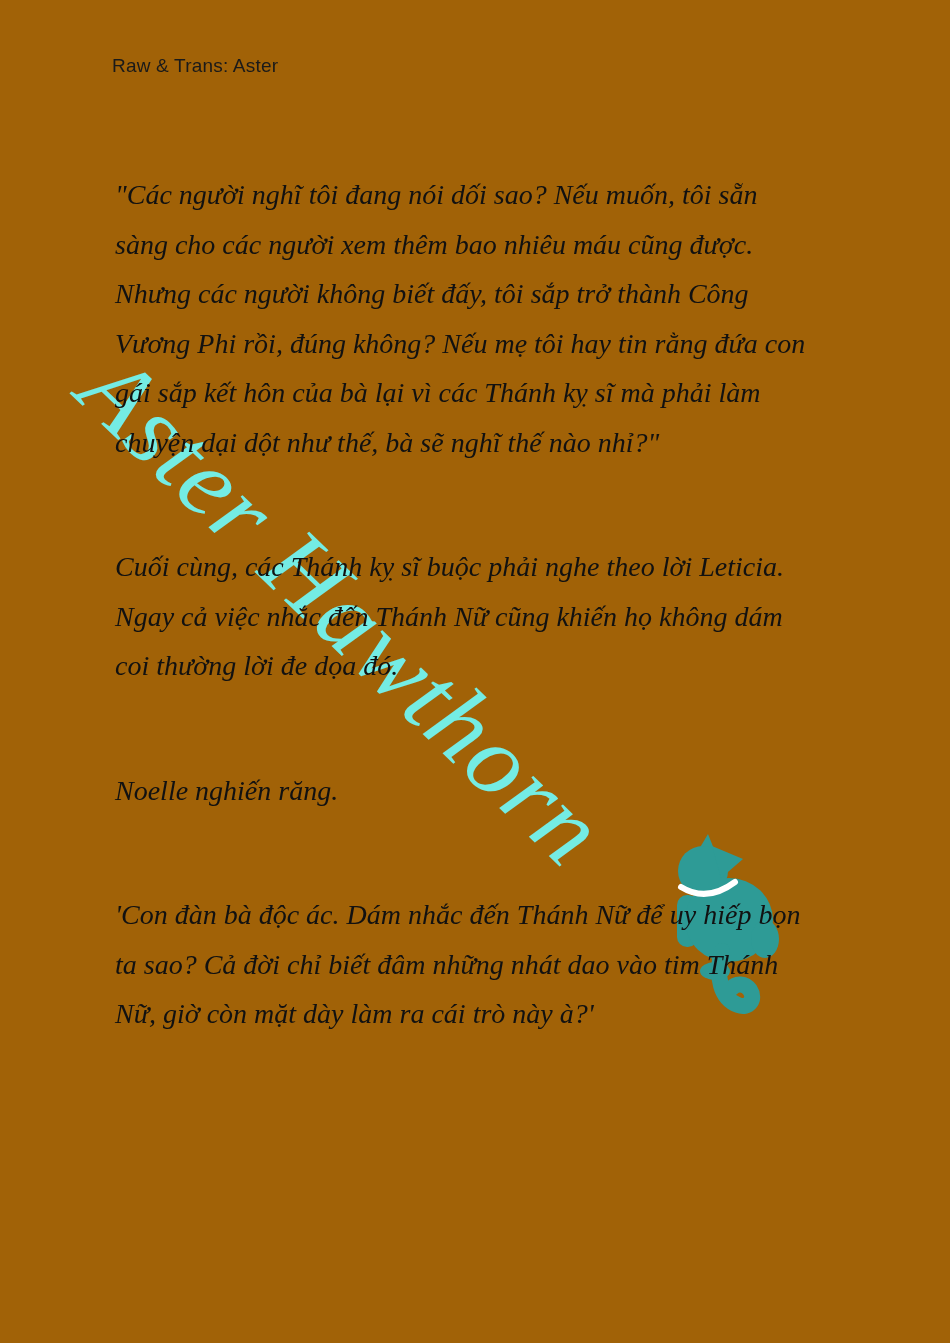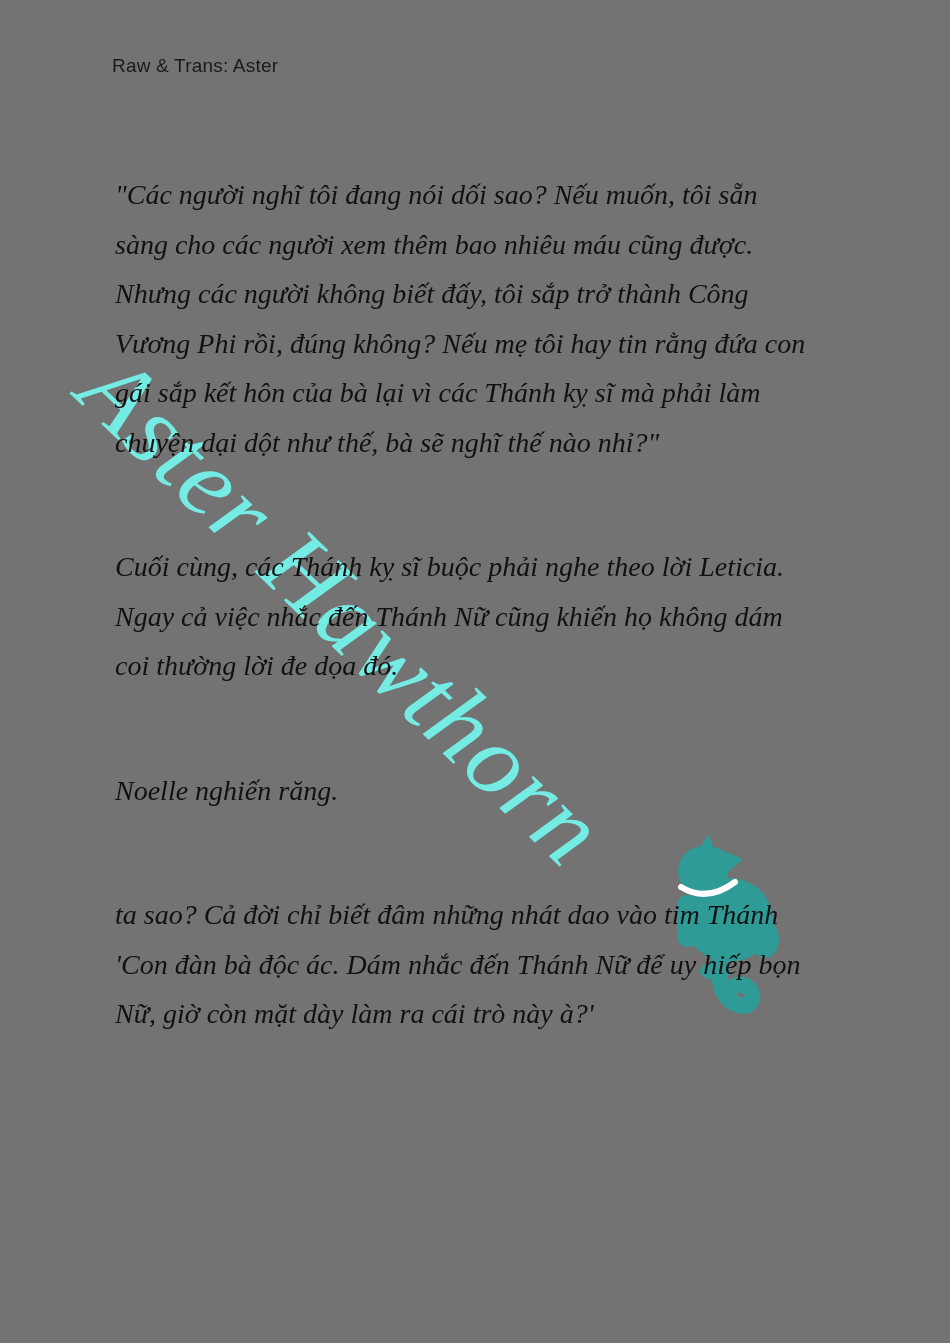--- a/index.html
+++ b/index.html
@@ -4,21 +4,21 @@
 <style>
   html, body {
     margin: 0;
     padding: 0;
     background: #ffffff;
   }
   .page {
     position: relative;
     width: 950px;
     height: 1343px;
-    background: #737373;
+    background: #a16207;
     overflow: hidden;
     font-family: "Liberation Serif", serif;
   }
   .credit {
     position: absolute;
     left: 112px;
     top: 55px;
     z-index: 2;
     font-family: "Liberation Sans", sans-serif;
     font-size: 19px;
@@ -119,20 +119,20 @@
       <span class="line">Cuối cùng, các Thánh kỵ sĩ buộc phải nghe theo lời Leticia.</span>
       <span class="line">Ngay cả việc nhắc đến Thánh Nữ cũng khiến họ không dám</span>
       <span class="line">coi thường lời đe dọa đó.</span>
     </p>
 
     <p class="para">
       <span class="line">Noelle nghiến răng.</span>
     </p>
 
     <p class="para">
+      <span class="line">'Con đàn bà độc ác. Dám nhắc đến Thánh Nữ để uy hiếp bọn</span>
       <span class="line">ta sao? Cả đời chỉ biết đâm những nhát dao vào tim Thánh</span>
-      <span class="line">'Con đàn bà độc ác. Dám nhắc đến Thánh Nữ để uy hiếp bọn</span>
       <span class="line">Nữ, giờ còn mặt dày làm ra cái trò này à?'</span>
     </p>
 
 
   </div>
 </div>
 
 </body></html>

